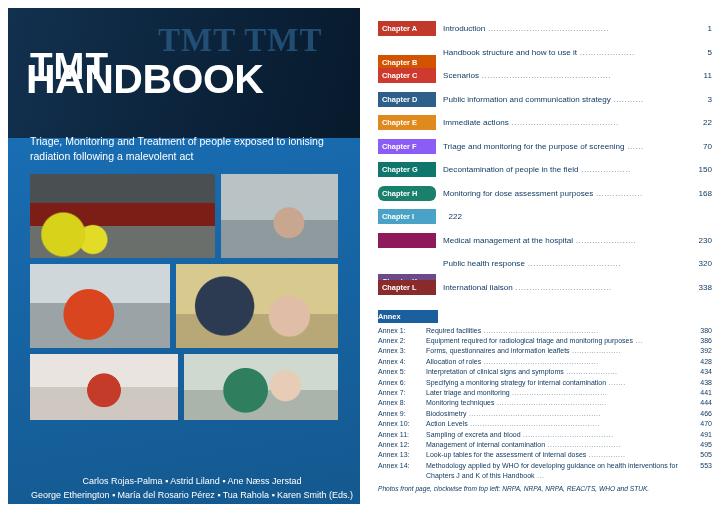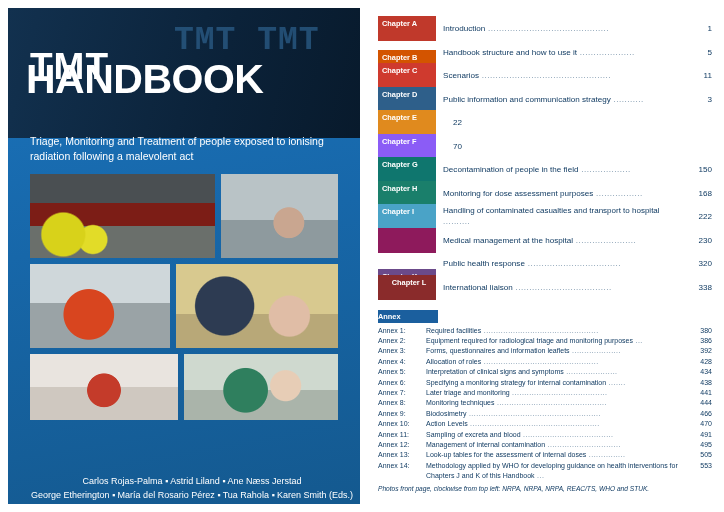--- a/index.html
+++ b/index.html
@@ -17,24 +17,24 @@
     background:#1a6fb5;
     background-image:linear-gradient(170deg,#1b74bd 0%,#1767a9 45%,#14598f 100%);
     overflow:hidden;
   }
   .cover-top{
     position:absolute;left:0;top:0;width:352px;height:130px;
     background:#0d2a45;
     background-image:linear-gradient(105deg,#12314f 0%,#0b2239 60%,#081a2c 100%);
   }
   .ghost{
-    position:absolute;top:14px;left:166px;
+    position:absolute;top:14px;left:150px;
     font-size:33px;font-weight:bold;letter-spacing:1px;
     color:#2b5d88;opacity:.75;
-    font-family:Liberation Mono, monospace;
+    font-family:Liberation Serif, serif;
   }
   .tmt{
     position:absolute;left:22px;top:14px;
     font-size:37px;font-weight:bold;color:#ffffff;letter-spacing:1px;margin-top:24px;
   }
   .handbook{
     position:absolute;left:18px;top:48px;
     font-size:41px;font-weight:bold;color:#ffffff;letter-spacing:-0.5px;
   }
   .subtitle{
@@ -80,21 +80,21 @@
     position:absolute;left:14px;top:466px;width:324px;text-align:center;
     color:#ffffff;font-size:9px;line-height:14px;margin-left:8px;
   }
 
   
   .right{position:absolute;left:378px;top:18px;width:334px;height:480px;}
 
   .toc{position:relative;}
   .chap-row{display:flex;align-items:center;height:21px;margin-bottom:2.5px;}
   .chap-tag{
-    width:58px;height:25px;line-height:15px;
+    width:58px;height:15px;line-height:15px;
     font-size:7.4px;font-weight:bold;color:#ffffff;
     padding-left:4px;box-sizing:border-box;flex:none;
   }
   .chap-title{
     font-size:8.1px;color:#123c63;flex:1;padding-left:7px;
     white-space:nowrap;overflow:hidden;
   }
   .chap-title.two{white-space:normal;line-height:10.5px;font-size:8px;}
   .dots{letter-spacing:.5px;color:#5d7d99;}
   .chap-page{width:26px;text-align:right;font-size:8.1px;color:#123c63;flex:none;}
@@ -168,53 +168,54 @@
           <div class="chap-title"><span>Scenarios</span><span class="dots"> ...............................................</span></div>
           <div class="chap-page">11</div>
         </div>
         <div class="chap-row">
           <div class="chap-tag" style="background: rgb(46, 95, 138);">Chapter D</div>
           <div class="chap-title"><span>Public information and communication strategy</span><span class="dots"> ...........</span></div>
           <div class="chap-page">3</div>
         </div>
         <div class="chap-row">
           <div class="chap-tag" style="background: rgb(224, 138, 30);">Chapter E</div>
+          <div class="chap-title"><span>Immediate actions</span><span class="dots"> .......................................</span></div>
           <div class="chap-page">22</div>
         </div>
         <div class="chap-row">
           <div class="chap-tag" style="background: #8b5cf6;">Chapter F</div>
+          <div class="chap-title"><span>Triage and monitoring for the purpose of screening</span><span class="dots"> ......</span></div>
           <div class="chap-page">70</div>
         </div>
         <div class="chap-row">
           <div class="chap-tag" style="background: #0f766e;">Chapter G</div>
           <div class="chap-title"><span>Decontamination of people in the field</span><span class="dots"> ..................</span></div>
           <div class="chap-page">150</div>
         </div>
         <div class="chap-row">
-          <div class="chap-tag" style="background: rgb(26, 127, 107);">Chapter H</div>
+          <div class="chap-tag" style="background: rgb(26, 127, 107); border-radius: 6px;">Chapter H</div>
           <div class="chap-title"><span>Monitoring for dose assessment purposes</span><span class="dots"> .................</span></div>
           <div class="chap-page">168</div>
         </div>
         <div class="chap-row">
           <div class="chap-tag" style="background: rgb(74, 163, 199);">Chapter I</div>
-          <div class="chap-title two"><span>Handling of contaminated casualties and transport to hospital</span><span class="dots"> ..........</span></div>
           <div class="chap-page">222</div>
         </div>
         <div class="chap-row">
           <div class="chap-tag" style="background: rgb(142, 26, 92);"></div>
           <div class="chap-title"><span>Medical management at the hospital</span><span class="dots"> ......................</span></div>
           <div class="chap-page">230</div>
         </div>
         <div class="chap-row">
           <div class="chap-tag" style="background: rgb(107, 74, 138); margin-top: 36px;">Chapter K</div>
           <div class="chap-title"><span>Public health response</span><span class="dots"> ..................................</span></div>
           <div class="chap-page">320</div>
         </div>
         <div class="chap-row">
-          <div class="chap-tag" style="background: rgb(138, 43, 43); text-align: center;">Chapter L</div>
+          <div class="chap-tag" style="background: rgb(138, 43, 43);">Chapter L</div>
           <div class="chap-title"><span>International liaison</span><span class="dots"> ...................................</span></div>
           <div class="chap-page">338</div>
         </div>
       </div>
 
     <div class="annex-head">Annex</div>
     <div class="annex-list" id="annexes">
         <div class="annex-row">
           <div class="an">Annex 1:</div>
           <div class="at"><span>Required facilities</span><span class="dots"> ...............................................</span></div>

